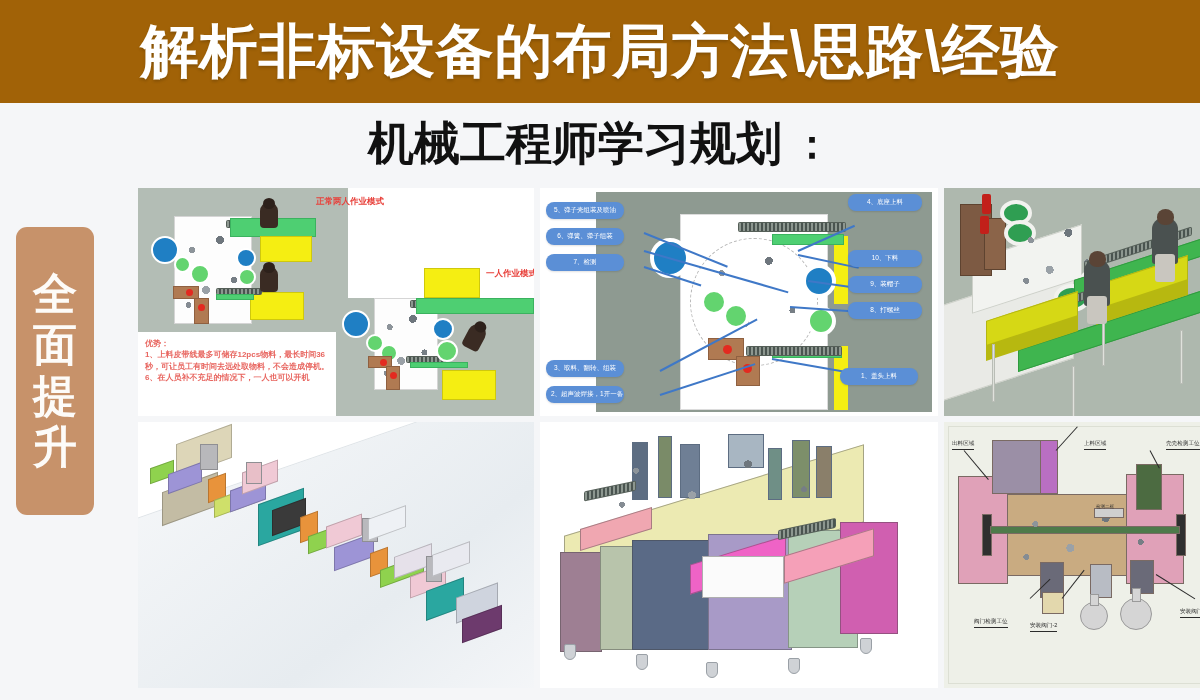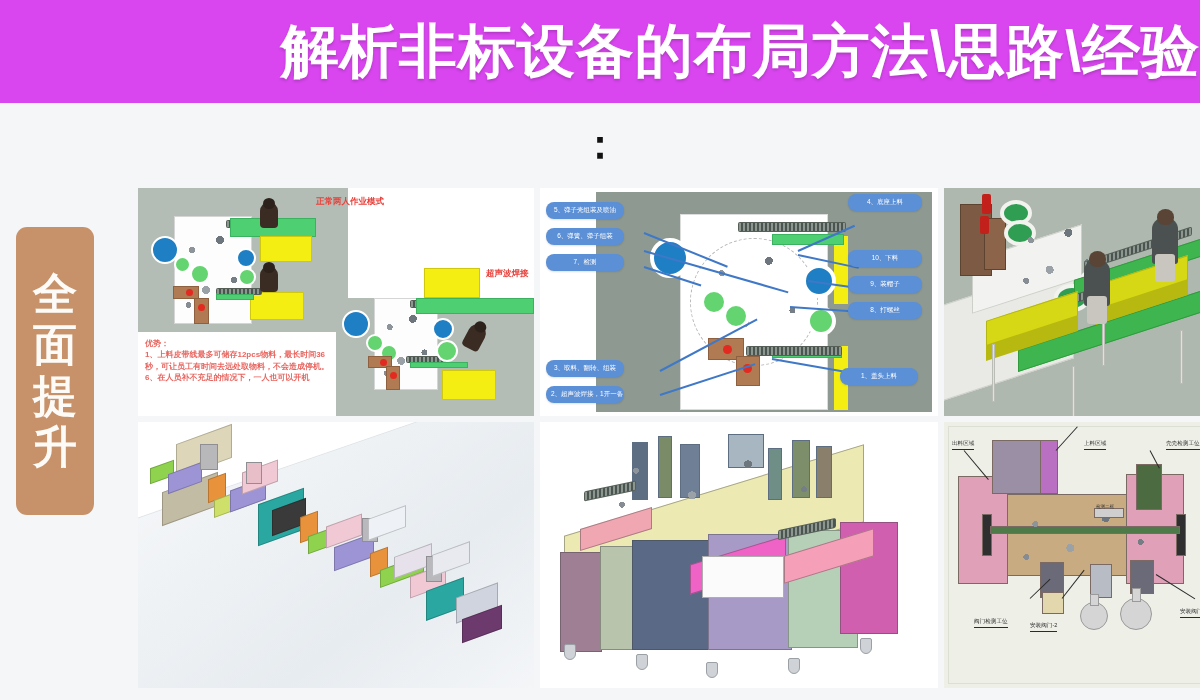--- a/index.html
+++ b/index.html
@@ -7,22 +7,22 @@
     width: 1200px; height: 700px;
     font-family: "Liberation Sans", "DejaVu Sans", sans-serif;
     background: #f5f6f8;
     overflow: hidden;
   }
   .page { position: relative; width: 1200px; height: 700px; background: #f5f6f8; }
 
   
   .header {
     position: absolute; left: 0; top: 0; width: 1200px; height: 103px;
-    background: #d946ef;
-    display: flex; align-items: center; justify-content: flex-end;
+    background: #a16207;
+    display: flex; align-items: center; justify-content: center;
   }
   .header-title {
     color: #ffffff;
     font-size: 58px;
     font-weight: bold;
     letter-spacing: 1px;
     white-space: nowrap;
     text-shadow: 0 2px 3px rgba(0,0,0,0.18);
   }
 
@@ -197,20 +197,21 @@
 </head>
 <body>
 
 <div class="page">
 
   <div class="header">
     <div class="header-title">解析非标设备的布局方法\思路\经验</div>
   </div>
 
   <div class="subtitle-row">
+    <span class="subtitle-main">机械工程师学习规划</span>
     <span class="subtitle-colon">：</span>
   </div>
 
   <div class="side-badge">
     <span>全</span>
     <span>面</span>
     <span>提</span>
     <span>升</span>
   </div>
 
@@ -252,21 +253,21 @@
       <div class="circ c-blue" style="left:204px;top:122px;width:28px;height:28px;"></div>
       <div class="circ c-green" style="left:228px;top:146px;width:18px;height:18px;"></div>
       <div class="circ c-green" style="left:242px;top:156px;width:18px;height:18px;"></div>
       <div class="circ c-blue" style="left:294px;top:130px;width:22px;height:22px;"></div>
       <div class="circ c-green" style="left:298px;top:152px;width:22px;height:22px;"></div>
       <div class="brown-arm" style="left:230px;top:168px;width:24px;height:12px;"></div>
       <div class="reddot" style="left:242px;top:171px;"></div>
       <div class="brown-arm" style="left:248px;top:178px;width:14px;height:24px;"></div>
       <div class="reddot" style="left:252px;top:184px;"></div>
       <div class="worker" style="left:328px;top:136px;transform:rotate(28deg);"></div>
-      <div class="redlabel lbl-b">超声波焊接</div>
+      <div class="redlabel lbl-b">一人作业模式</div>
 
       <div class="notebox">
         <div>优势：</div>
         <div>1、上料皮带线最多可储存12pcs物料，最长时间36秒，可让员工有时间去远处取物料，不会造成停机。</div>
         <div>6、在人员补不充足的情况下，一人也可以开机</div>
       </div>
     </div>
 
     <div class="panel p2">
       <div class="scene2"></div>

